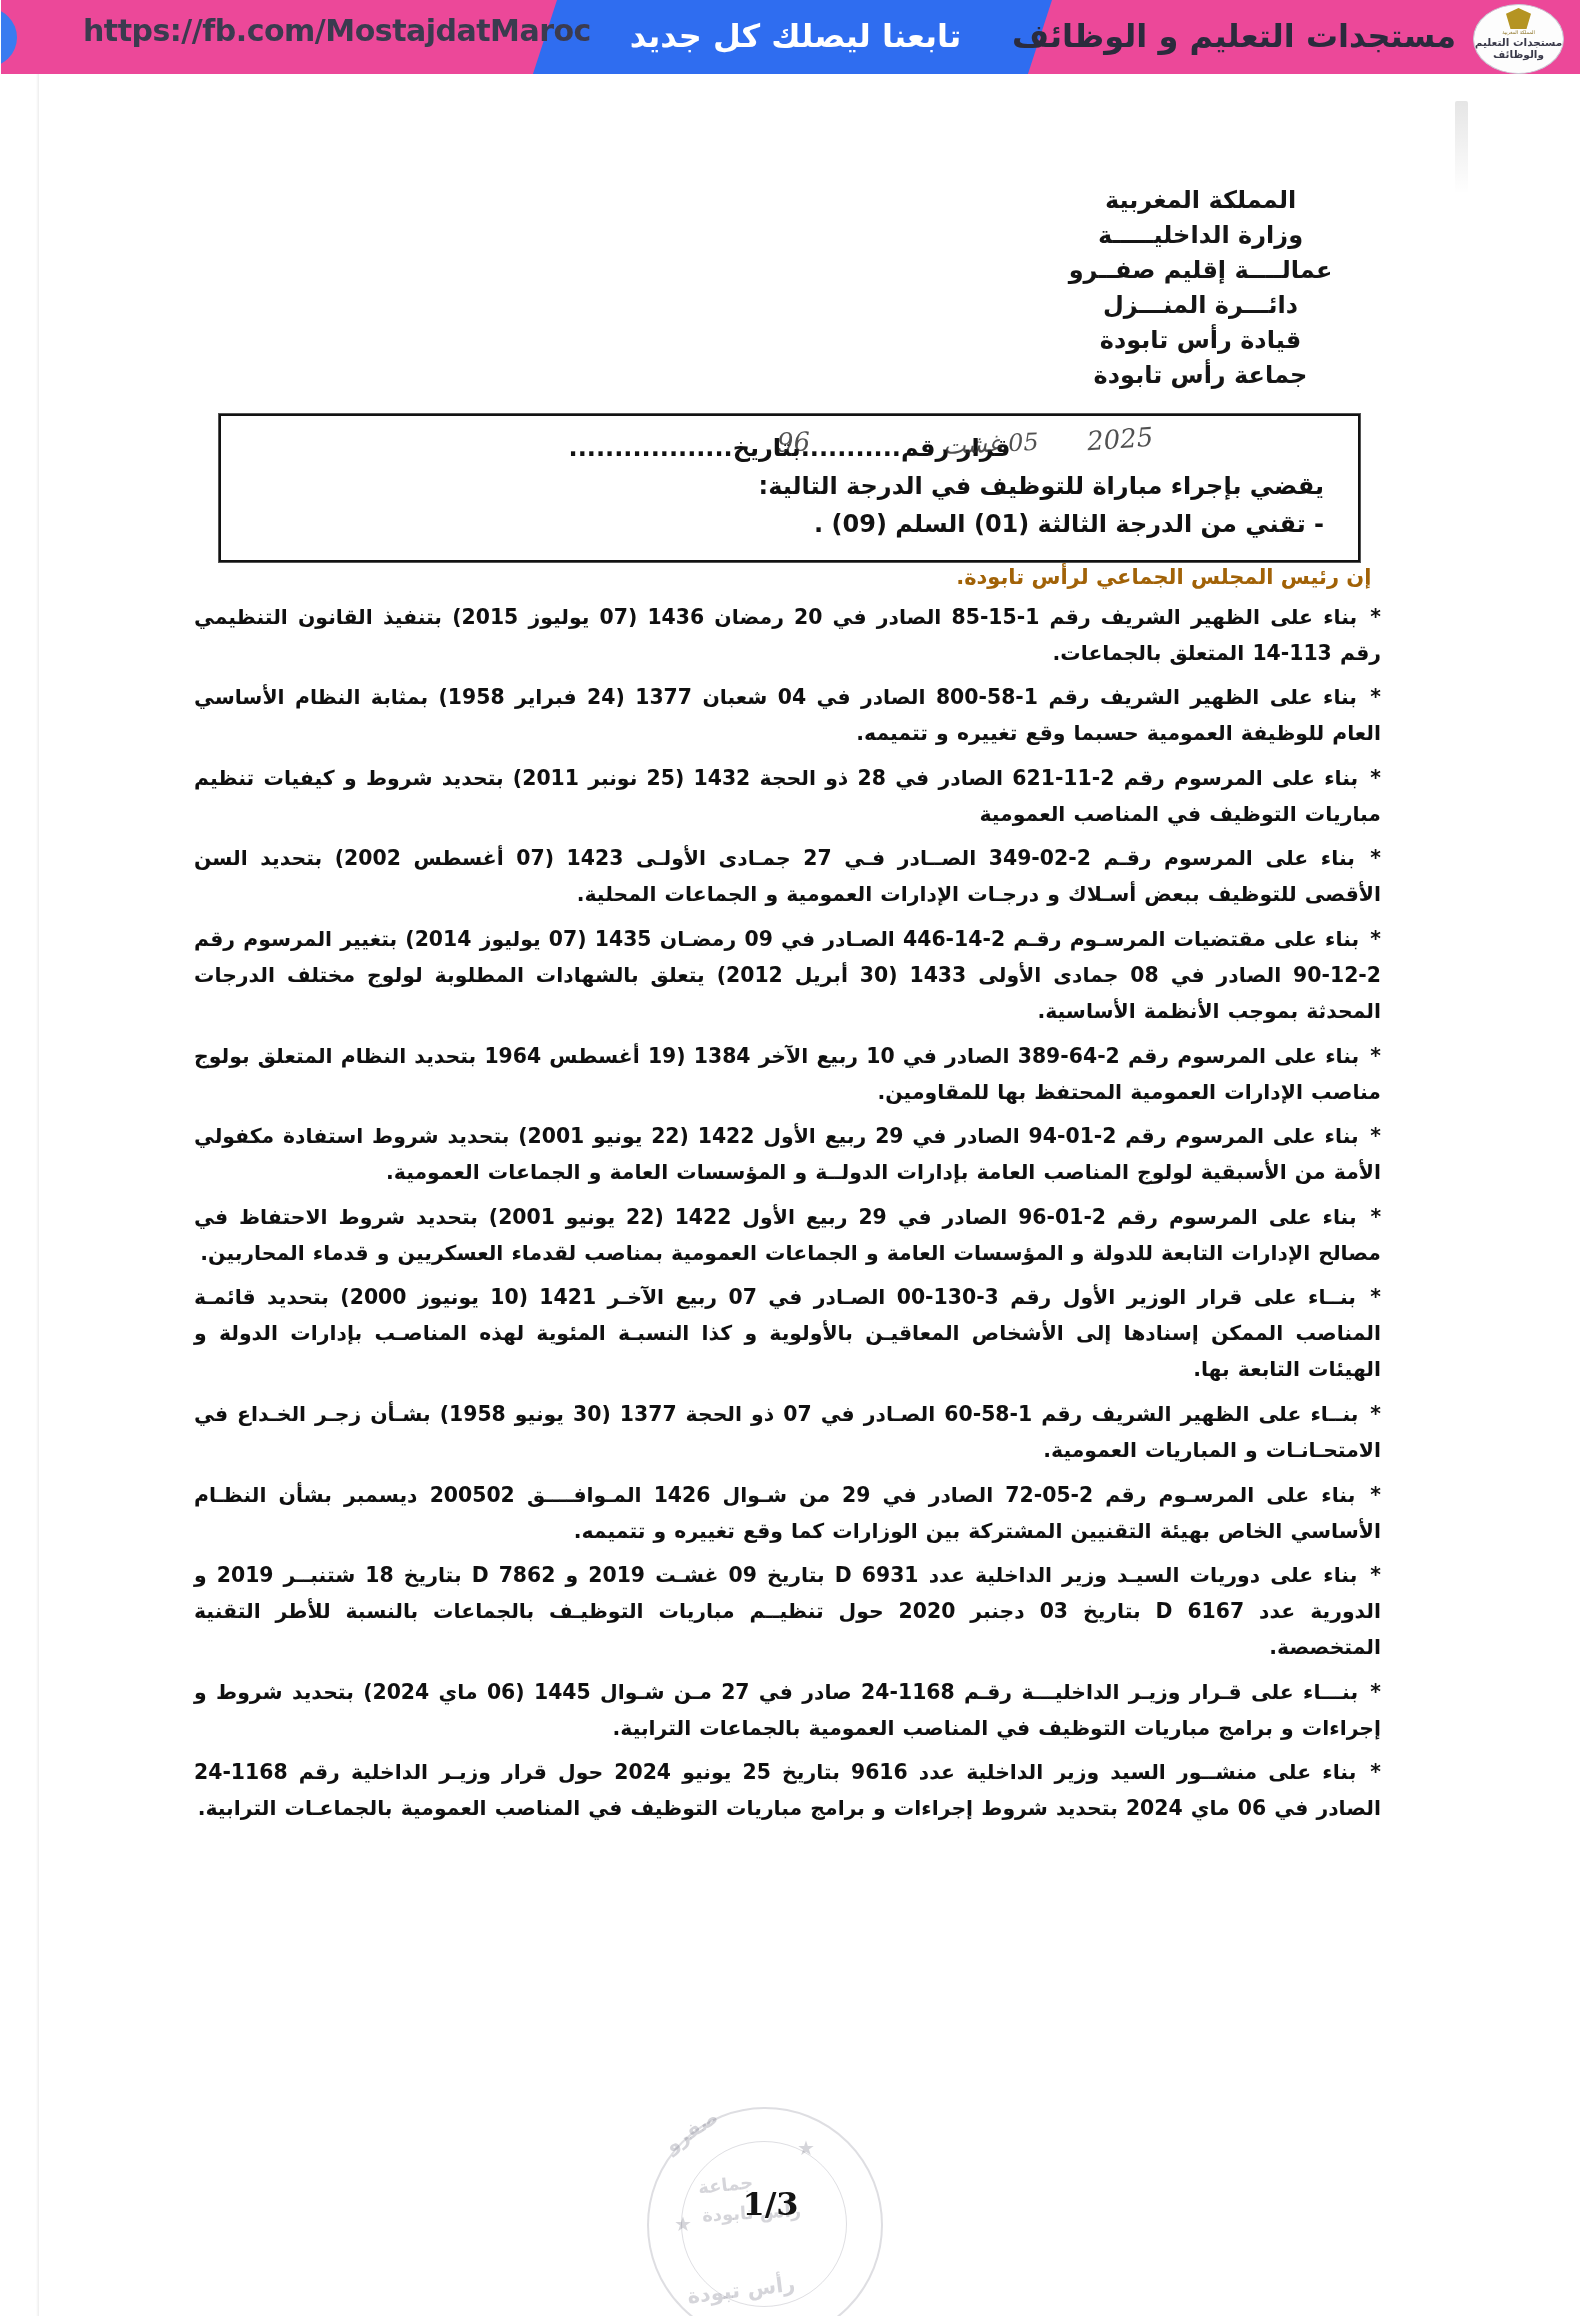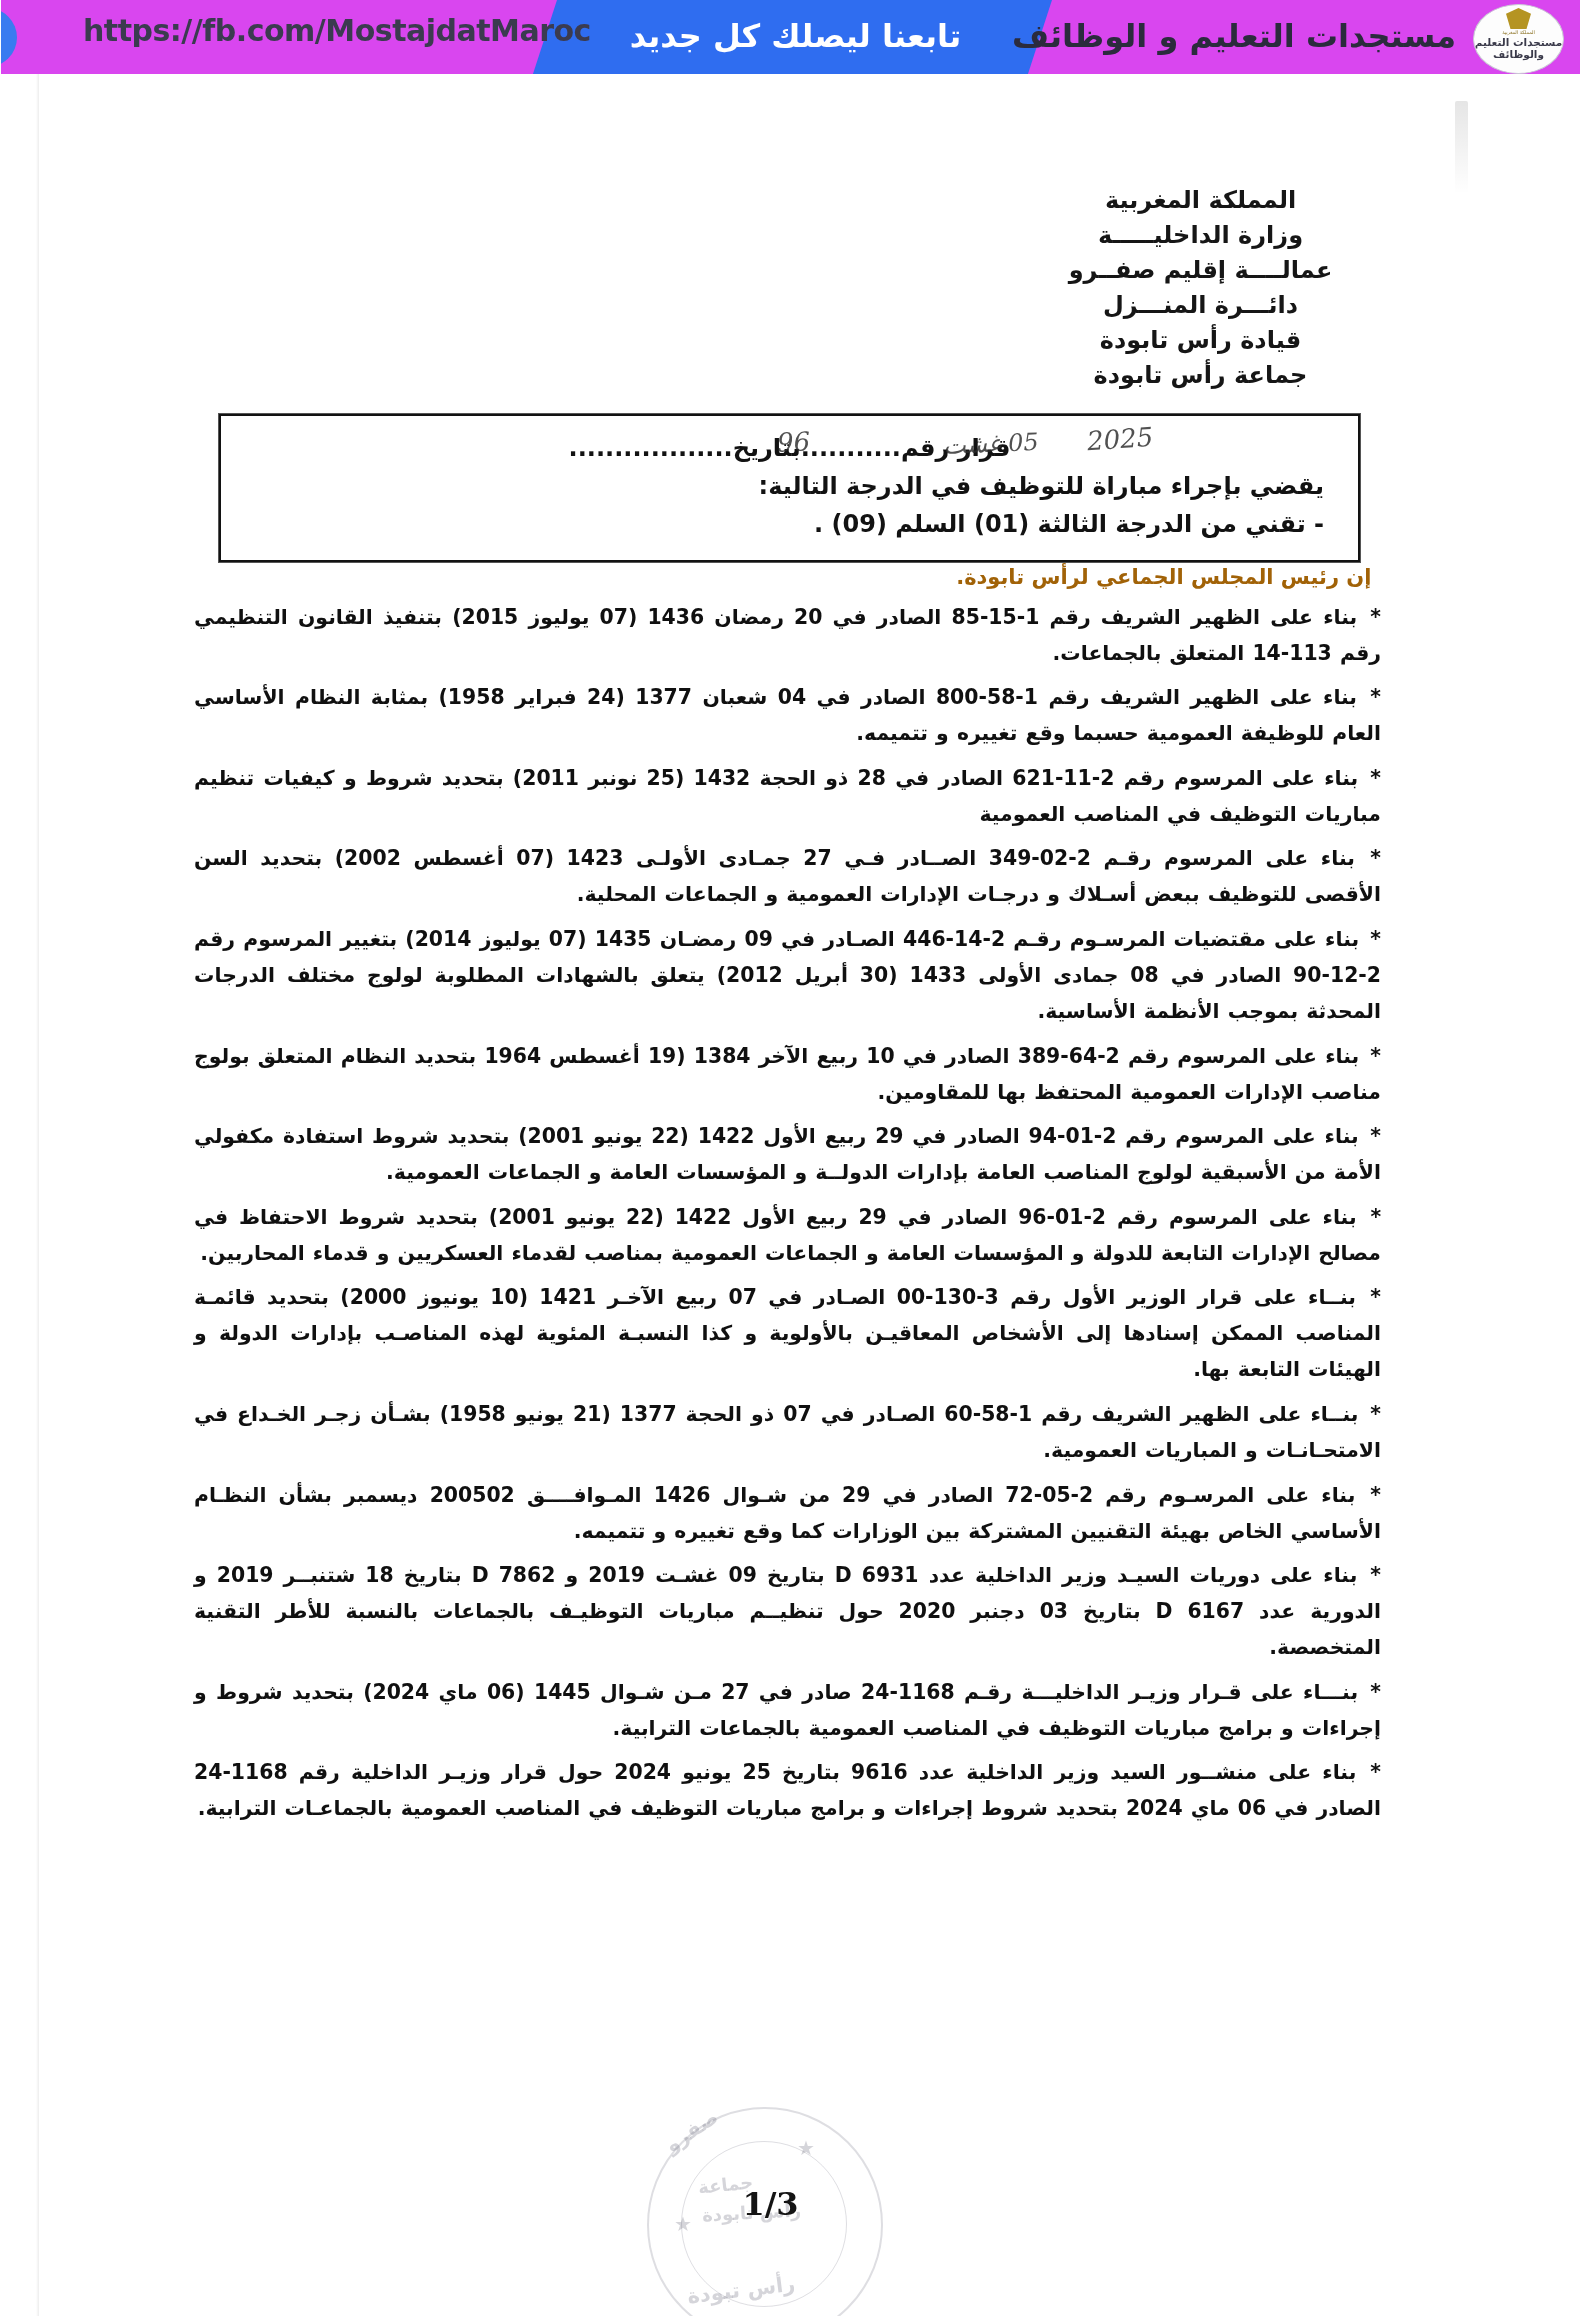--- a/index.html
+++ b/index.html
@@ -14,21 +14,21 @@
     position: relative;
     font-family: "DejaVu Sans", "Liberation Sans", sans-serif;
     overflow: hidden;
   }
 
   
   .banner {
     position: relative;
     width: 1580px;
     height: 74px;
-    background: #d946ef;
+    background: #ec4899;
     overflow: hidden;
     display: block;
   }
   .banner-blue-shape {
     position: absolute;
     left: 0;
     top: 0;
     width: 495px;
     height: 74px;
     background: #2f6df0;
@@ -406,21 +406,21 @@
     <p class="clause">
       <span class="bullet">*</span>
       <span>بناء على المرسوم رقم 2-01-96 الصادر في 29 ربيع الأول 1422 (22 يونيو 2001)  بتحديد شروط الاحتفاظ في مصالح الإدارات التابعة للدولة و المؤسسات العامة و الجماعات  العمومية بمناصب لقدماء العسكريين و قدماء المحاربين.</span>
     </p>
     <p class="clause">
       <span class="bullet">*</span>
       <span>بنــاء على قرار الوزير الأول رقم 3-130-00 الصـادر في 07 ربيع الآخـر   1421    (10 يونيوز 2000) بتحديد قائمـة المناصب الممكن إسنادها إلى الأشخاص المعاقيـن بالأولوية و كذا النسبـة المئوية لهذه المناصـب بإدارات الدولة و الهيئات التابعة بها.</span>
     </p>
     <p class="clause">
       <span class="bullet">*</span>
-      <span>بنــاء على الظهير الشريف رقم 1-58-60 الصـادر في 07 ذو الحجة 1377 (21 يونيو 1958) بشـأن زجـر الخـداع في الامتحـانـات و المباريات العمومية.</span>
+      <span>بنــاء على الظهير الشريف رقم 1-58-60 الصـادر في 07 ذو الحجة 1377 (30 يونيو 1958) بشـأن زجـر الخـداع في الامتحـانـات و المباريات العمومية.</span>
     </p>
     <p class="clause">
       <span class="bullet">*</span>
       <span>بناء على المرسـوم رقم 2-05-72 الصادر في 29 من شـوال 1426 المـوافــــق   200502 ديسمبر بشأن النظـام الأساسي الخاص بهيئة التقنيين المشتركة بين الوزارات كما وقع تغييره و تتميمه.</span>
     </p>
     <p class="clause">
       <span class="bullet">*</span>
       <span>بناء على دوريات السيـد وزير الداخلية عدد  D 6931 بتاريخ 09 غشـت 2019 و D 7862  بتاريخ 18 شتنبــر 2019 و الدورية عدد D 6167 بتاريخ 03 دجنبر 2020 حول تنظيــم مباريات التوظيـف بالجماعات بالنسبة للأطر التقنية المتخصصة.</span>
     </p>
     <p class="clause">

